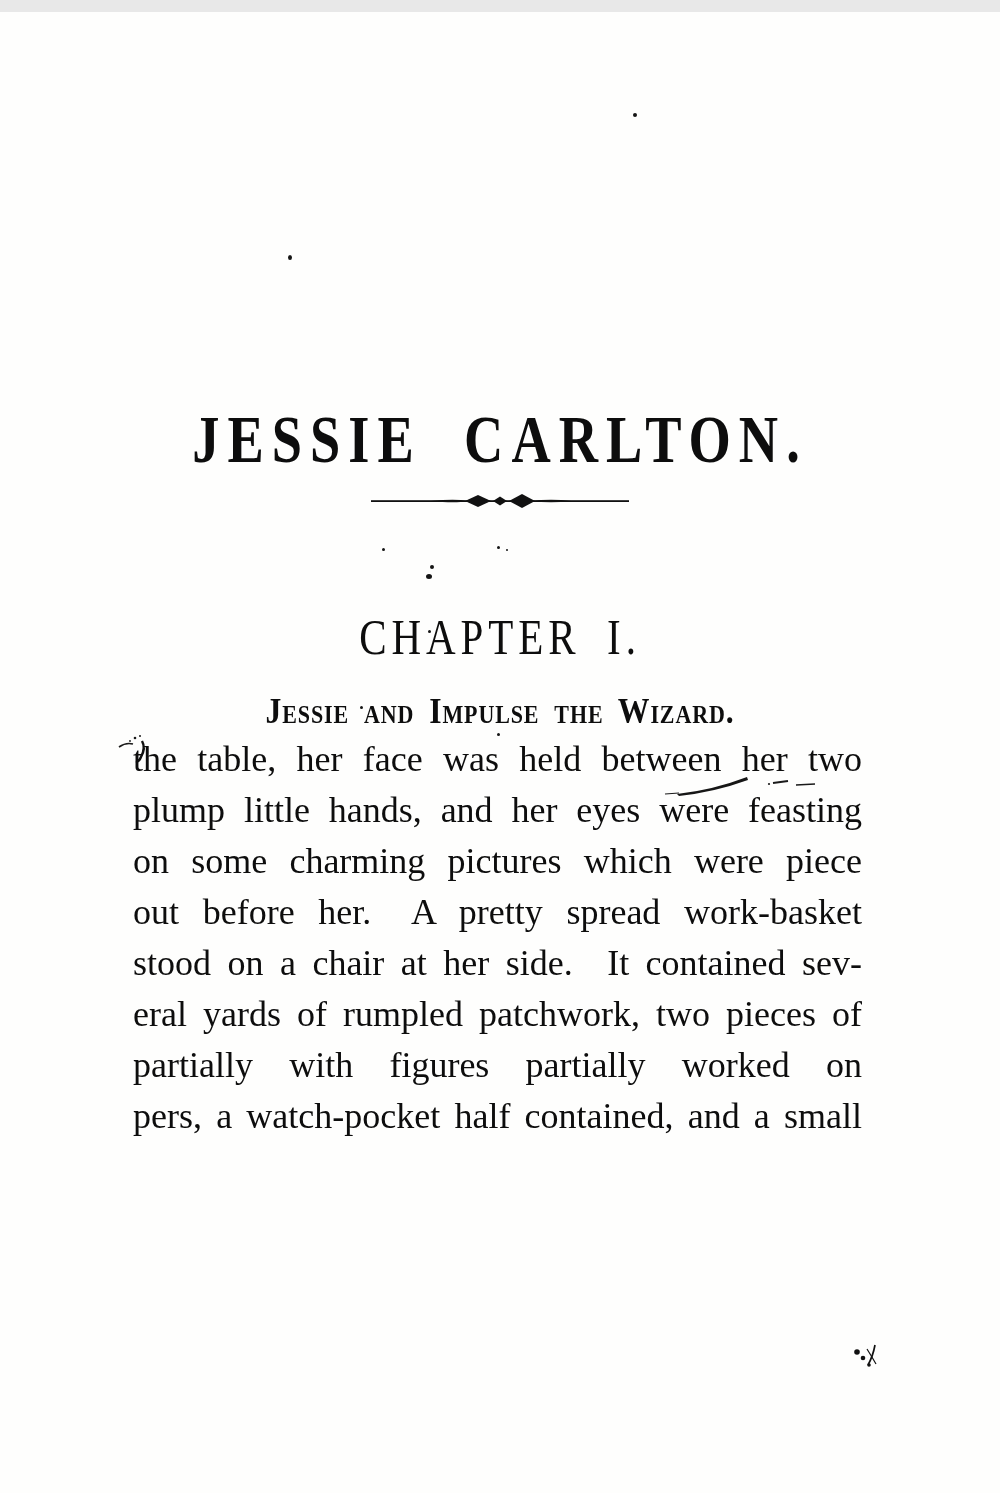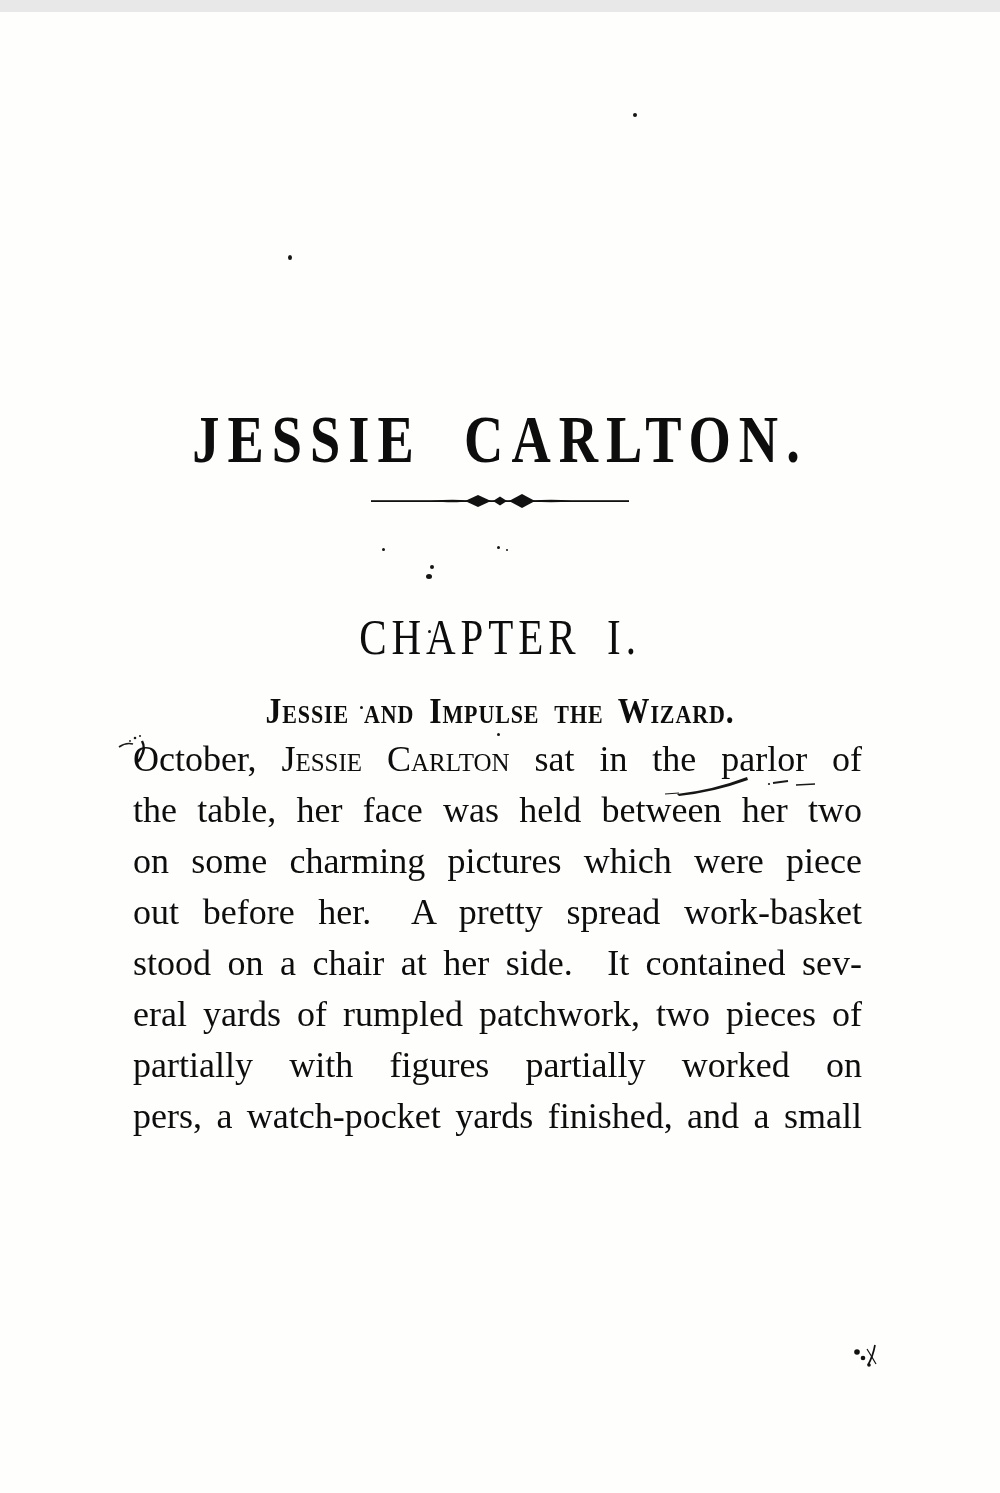--- a/index.html
+++ b/index.html
@@ -140,23 +140,23 @@
 
   <svg class="mark" style="left:848px;top:1328px;" width="40" height="36" viewBox="0 0 40 36">
     <circle cx="9" cy="12" r="2.8" fill="#111"></circle>
     <circle cx="15" cy="18" r="2.3" fill="#111"></circle>
     <circle cx="21" cy="25" r="1.8" fill="#111"></circle>
     <path d="M27 5 q-2 11 -7 20" stroke="#111" stroke-width="1.7" fill="none"></path>
     <path d="M19 9 q5 8 9 15" stroke="#111" stroke-width="1.2" fill="none"></path>
   </svg>
 
   <div class="body-text">
-    <div class="line"><span>October, J</span><span class="sc">essie</span><span> C</span><span class="sc">arlton</span><span> sat in the parlor of</span></div>
     <div class="line">the table, her face was held between her two</div>
+    <div class="line">plump little hands, and her eyes were feasting</div>
     <div class="line">on some charming pictures which were piece</div>
     <div class="line">out before her.  A pretty spread work-basket</div>
     <div class="line">stood on a chair at her side.  It contained sev-</div>
     <div class="line">eral yards of rumpled patchwork, two pieces of</div>
     <div class="line">partially with figures partially worked on</div>
-    <div class="line">pers, a watch-pocket yards finished, and a small</div>
+    <div class="line">pers, a watch-pocket half contained, and a small</div>
   </div>
 
 </div>
 
 </body></html>

